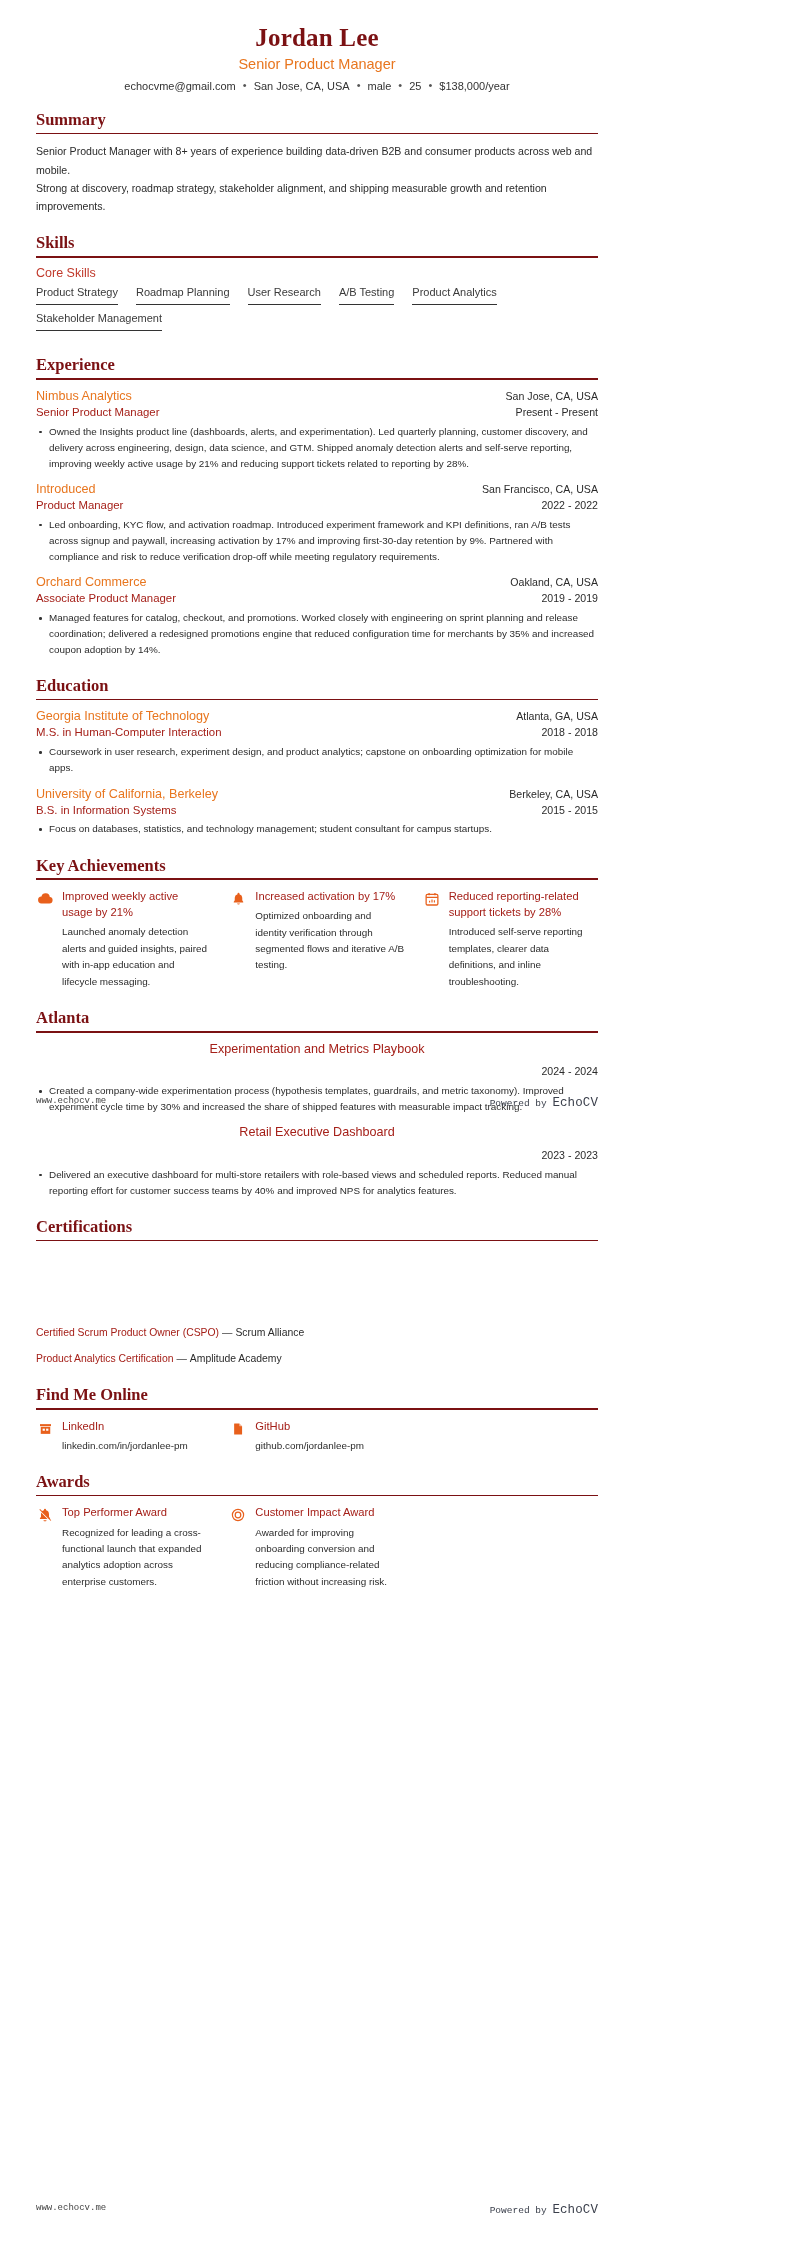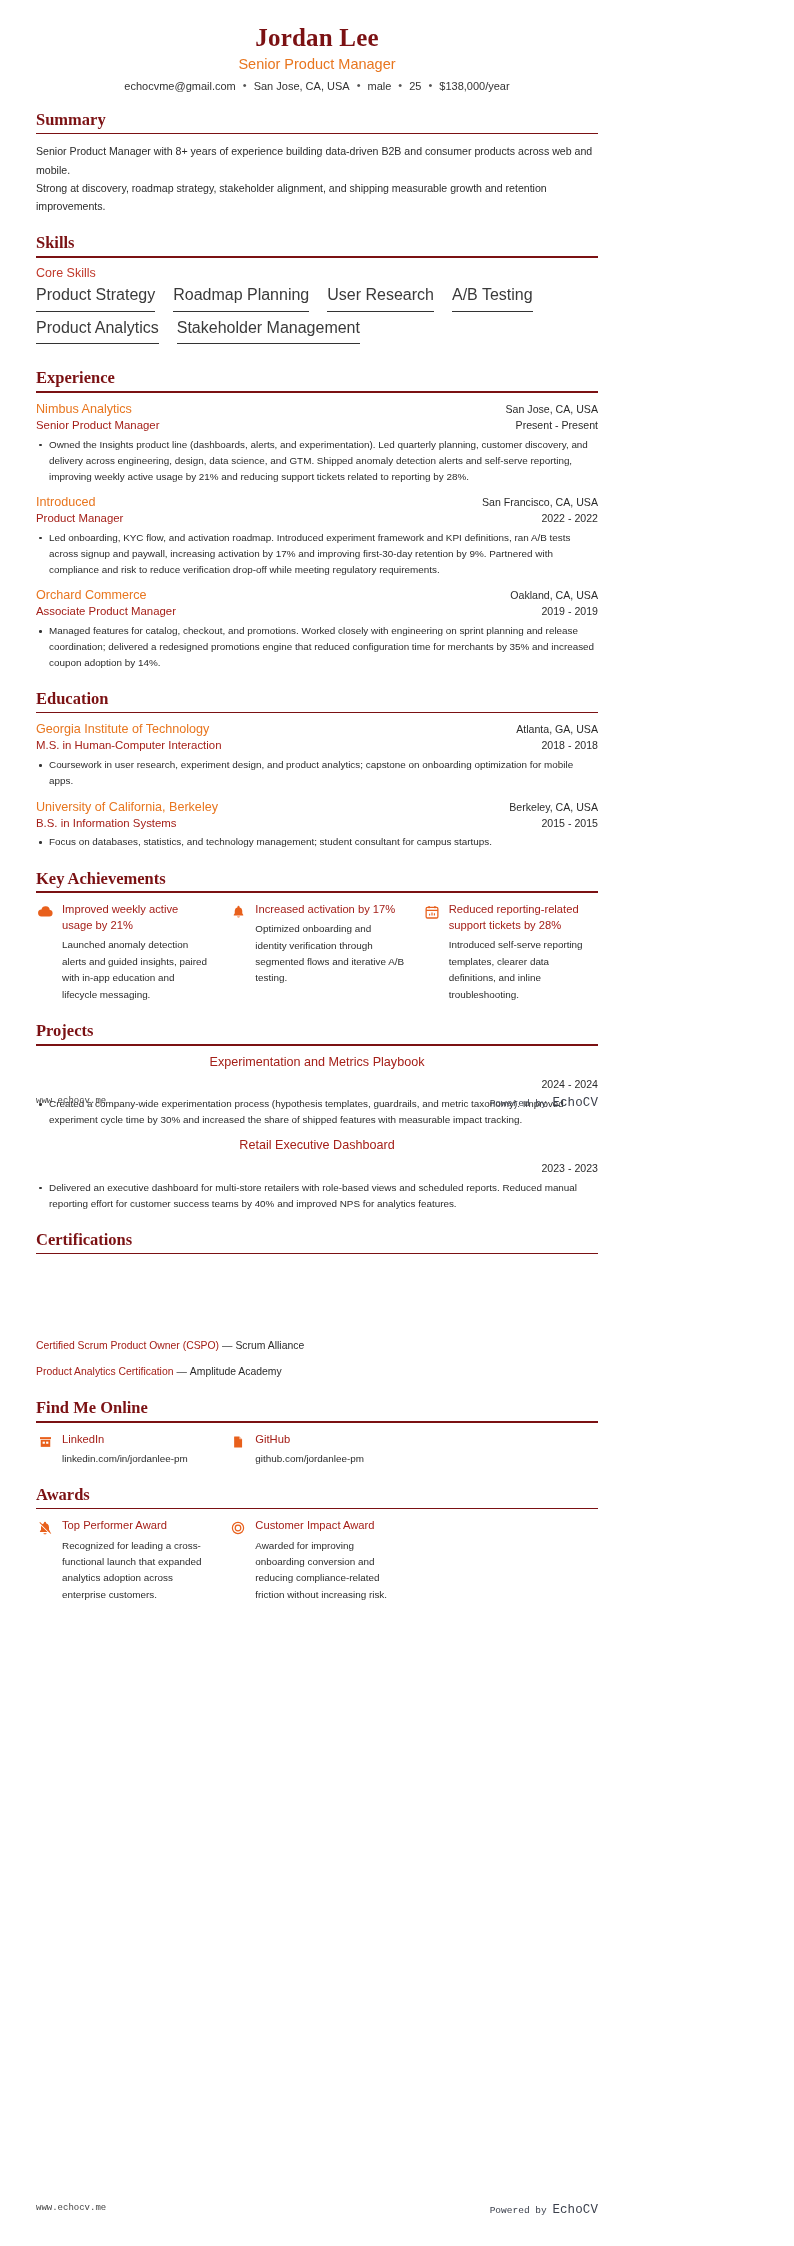--- a/index.html
+++ b/index.html
@@ -90,21 +90,21 @@
     font-size: 12.5px;
     color: #c0392b;
     margin-bottom: 5px;
   }
   .skill-row {
     display: flex;
     flex-wrap: wrap;
     gap: 0 18px;
   }
   .skill-chip {
-    font-size: 16px;
+    font-size: 11px;
     color: #3a3a3a;
     padding-bottom: 5px;
     border-bottom: 1.2px solid #333;
     margin-bottom: 6px;
     line-height: 1.3;
   }
 
   
   .entry { margin-bottom: 9px; }
   .entry-head {
@@ -419,21 +419,21 @@
           </span>
           <div class="card-body">
             <div class="card-title">Reduced reporting-related support tickets by 28%</div>
             <div class="card-desc">Introduced self-serve reporting templates, clearer data definitions, and inline troubleshooting.</div>
           </div>
         </div>
       </div>
   </div>
 
   <div class="section">
-    <div class="section-title">Projects</div>
+    <div class="section-title">Atlanta</div>
     <div class="section-rule"></div>
     <div id="project-entries">
         <div class="entry">
           <div class="proj-title">Experimentation and Metrics Playbook</div>
           <div class="proj-date">2024 - 2024</div>
           <ul class="bullets">
             <li>Created a company-wide experimentation process (hypothesis templates, guardrails, and metric taxonomy). Improved experiment cycle time by 30% and increased the share of shipped features with measurable impact tracking.</li>
           </ul>
         </div>
         <div class="entry">

